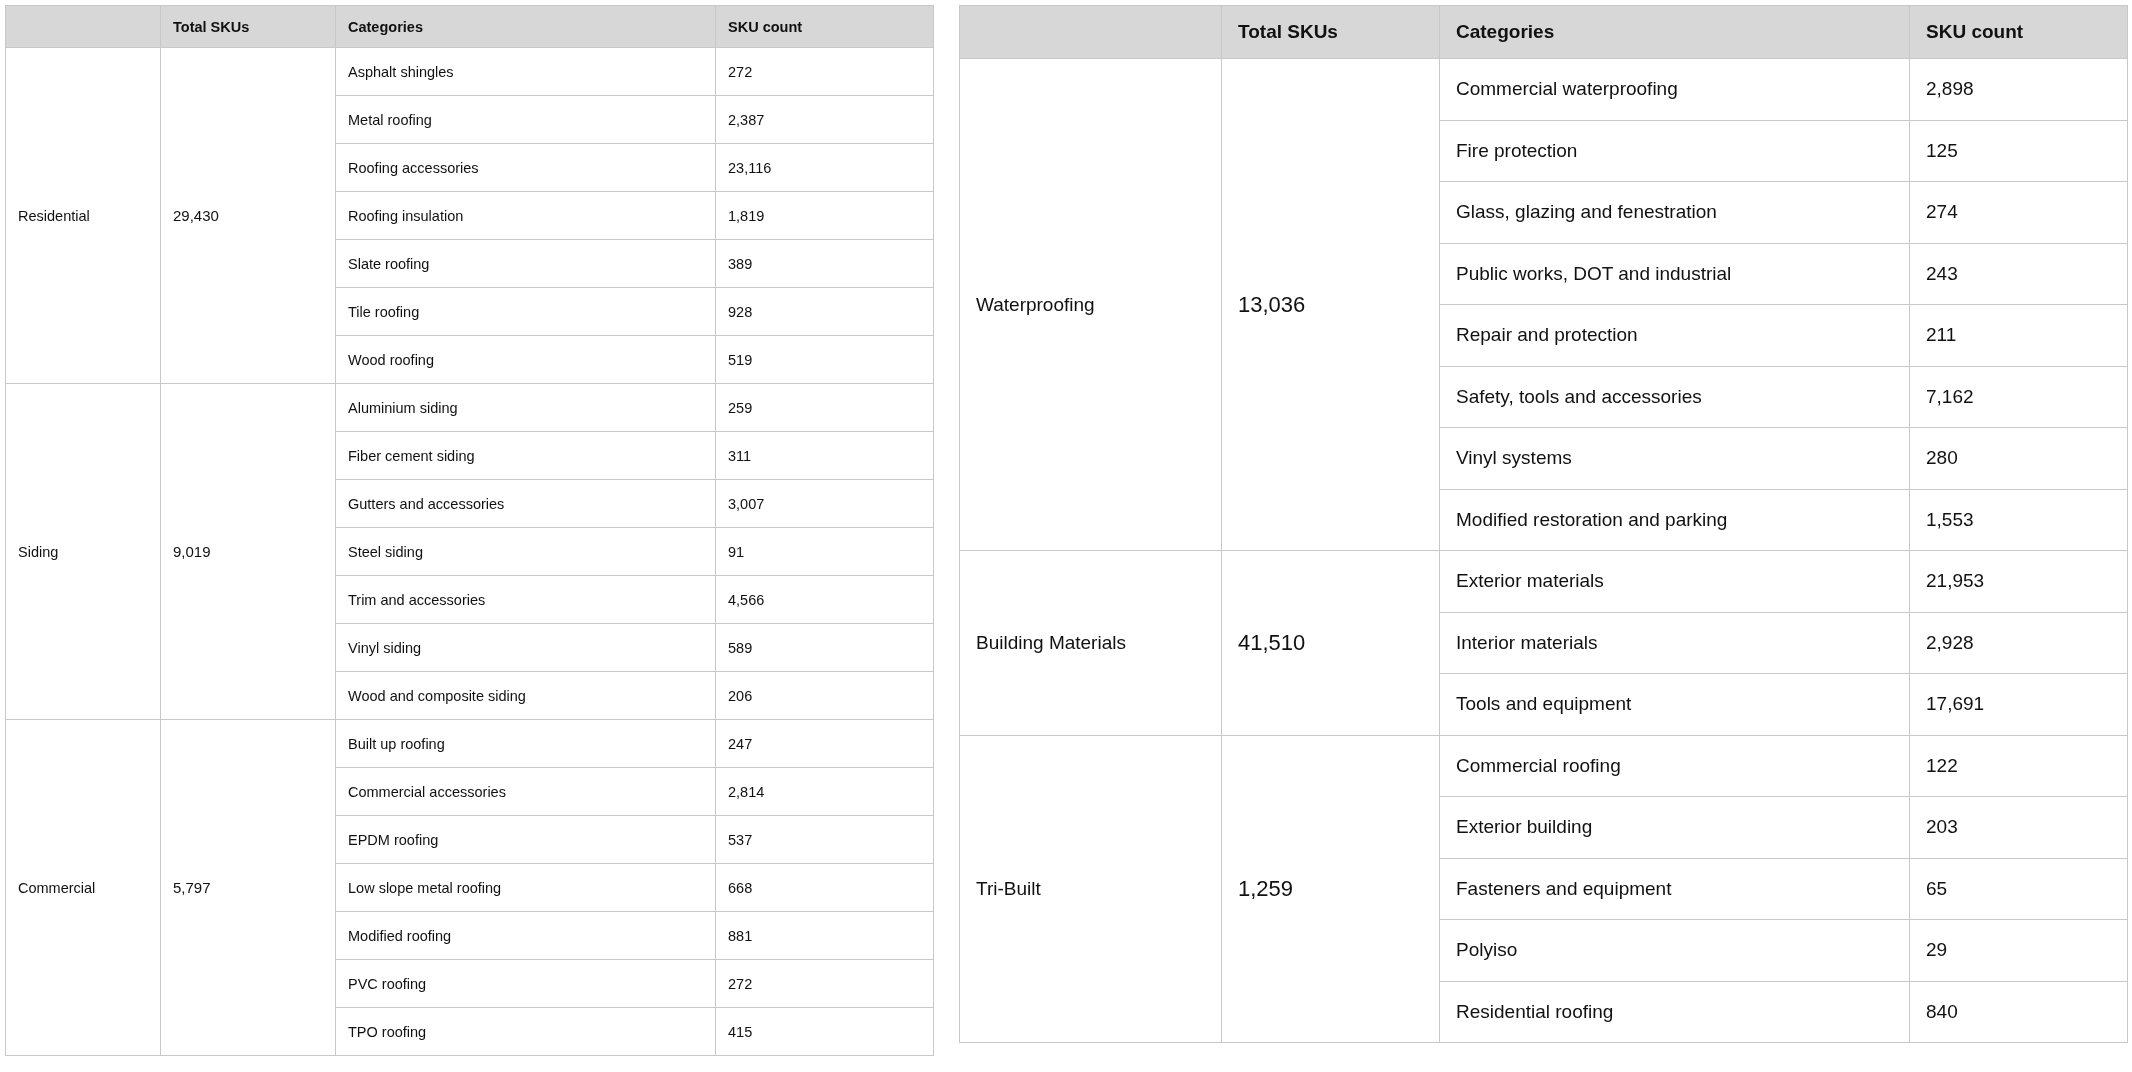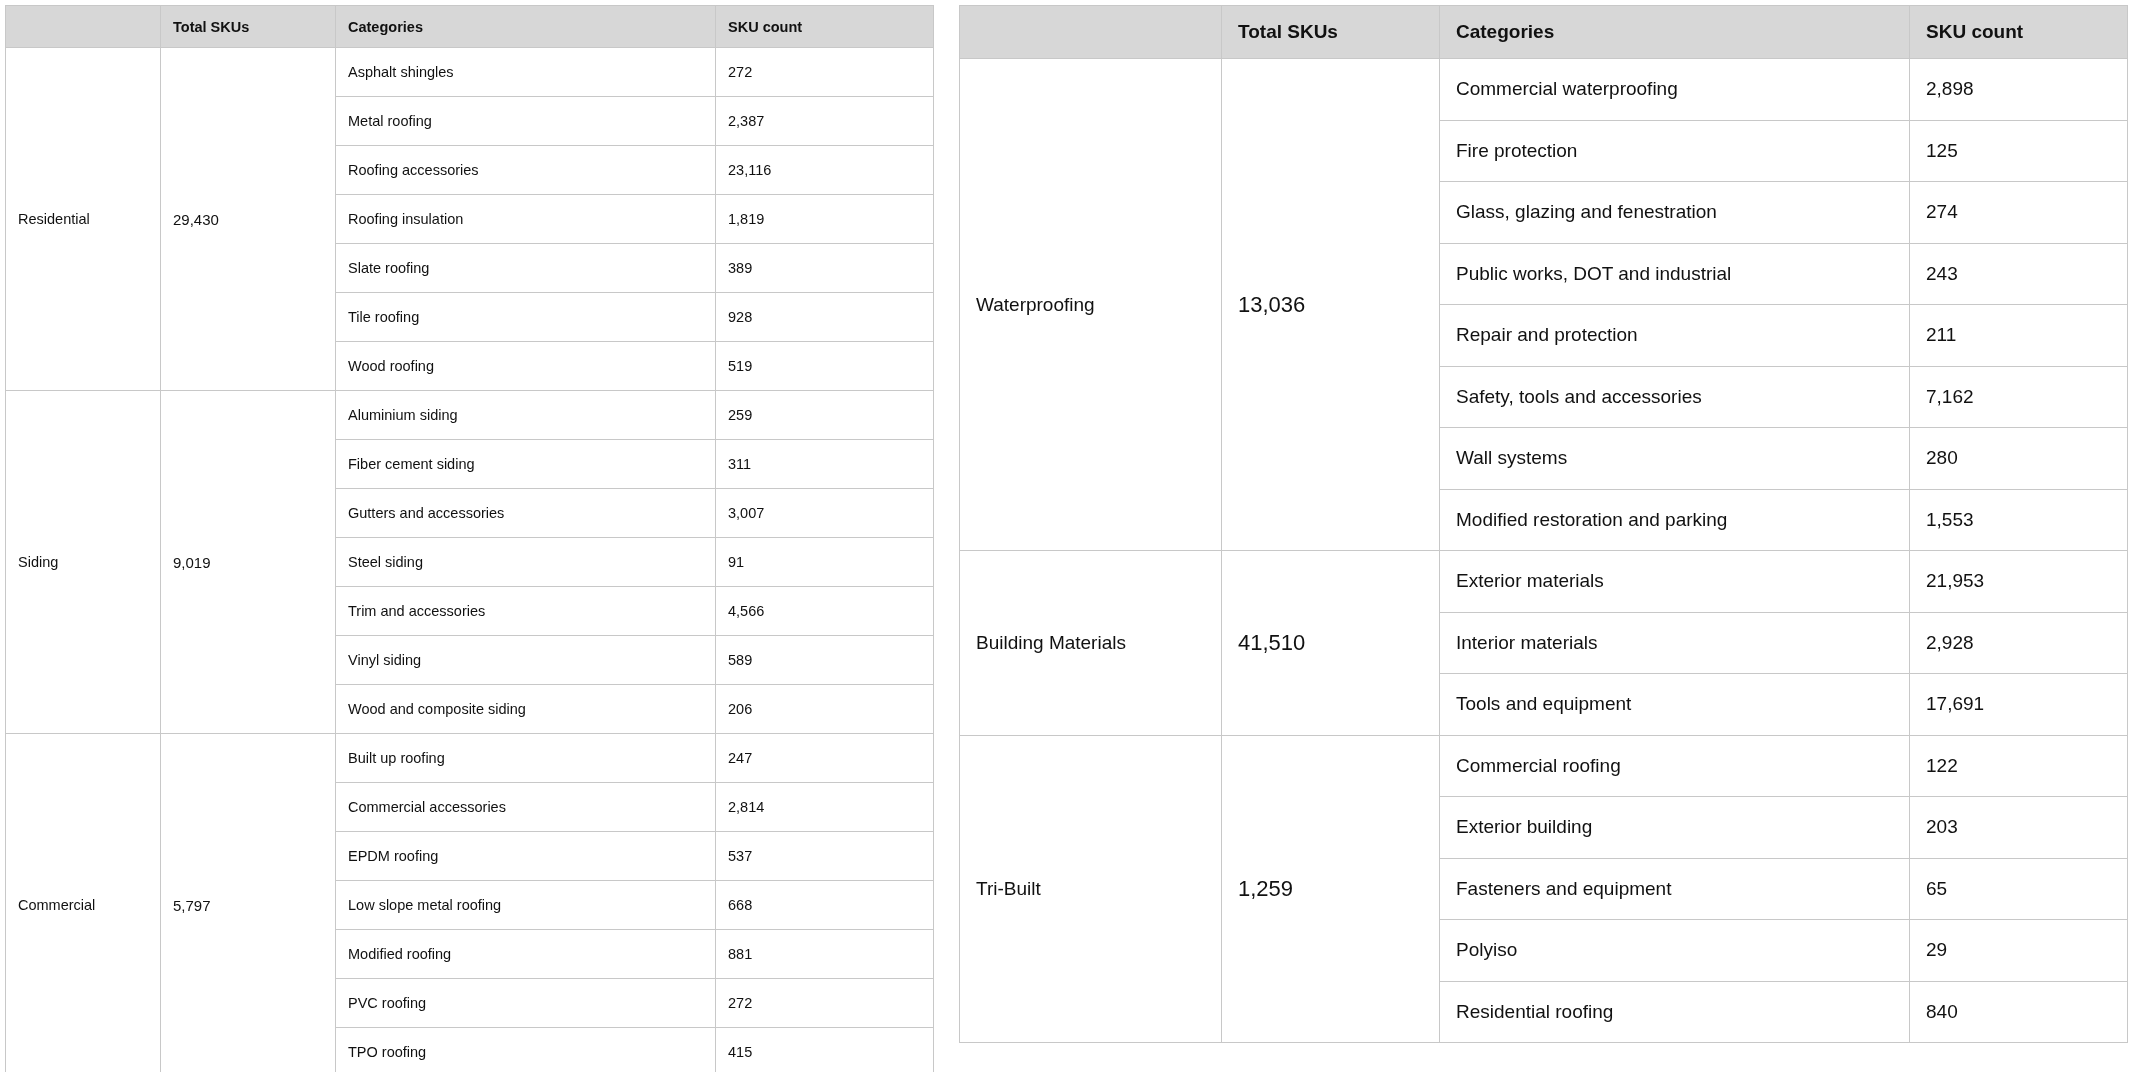--- a/index.html
+++ b/index.html
@@ -61,21 +61,21 @@
     width: 928px;
     font-size: 14.5px;
   }
   table.left thead th {
     height: 42px;
     padding: 0 12px;
     font-size: 14.5px;
   }
   table.left td {
     height: 48px;
-    padding: 16px 12px;
+    padding: 9px 12px;
   }
   table.left col.c-group  { width: 155px; }
   table.left col.c-total  { width: 175px; }
   table.left col.c-cat    { width: 380px; }
   table.left col.c-count  { width: 218px; }
   table.left td.group-name { font-size: 14.5px; }
   table.left td.group-total { font-size: 15px; }
 
   
   .right-wrap {
@@ -255,21 +255,21 @@
           </tr>
           <tr>
             <td class="cat-name">Repair and protection</td>
             <td class="cat-count">211</td>
           </tr>
           <tr>
             <td class="cat-name">Safety, tools and accessories</td>
             <td class="cat-count">7,162</td>
           </tr>
           <tr>
-            <td class="cat-name">Wall systems</td>
+            <td class="cat-name">Vinyl systems</td>
             <td class="cat-count">280</td>
           </tr>
           <tr>
             <td class="cat-name">Modified restoration and parking</td>
             <td class="cat-count">1,553</td>
           </tr>
           <tr>
             <td class="group-name" rowspan="3">Building Materials</td>
             <td class="group-total" rowspan="3">41,510</td>
             <td class="cat-name">Exterior materials</td>

